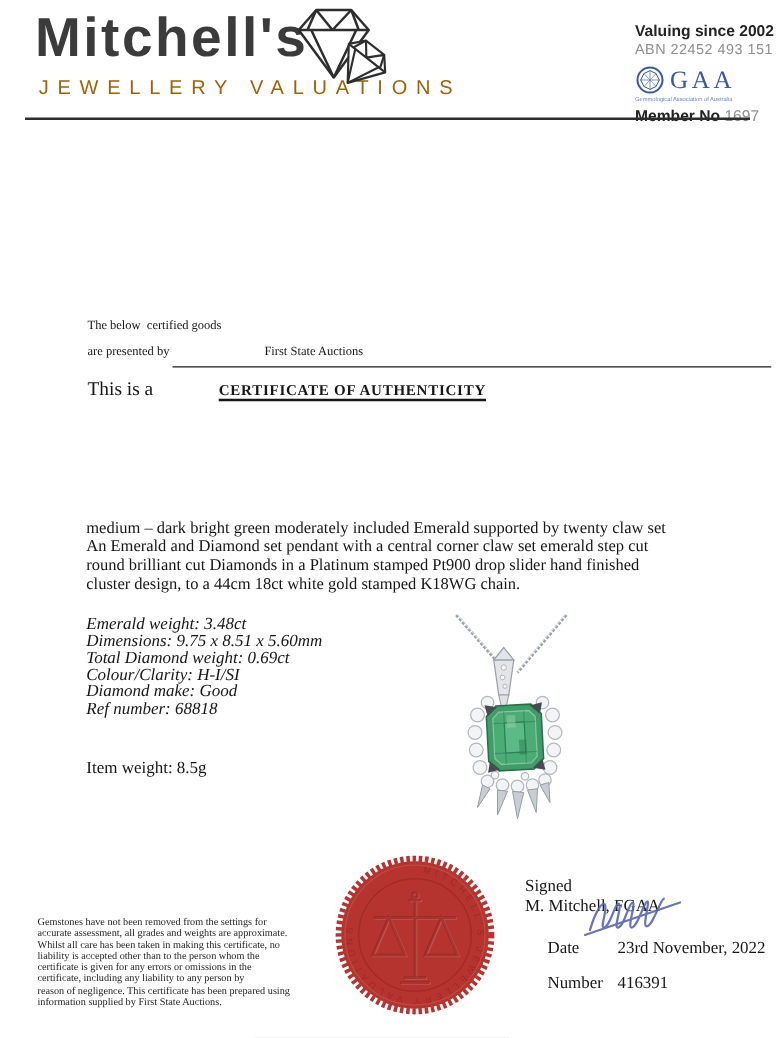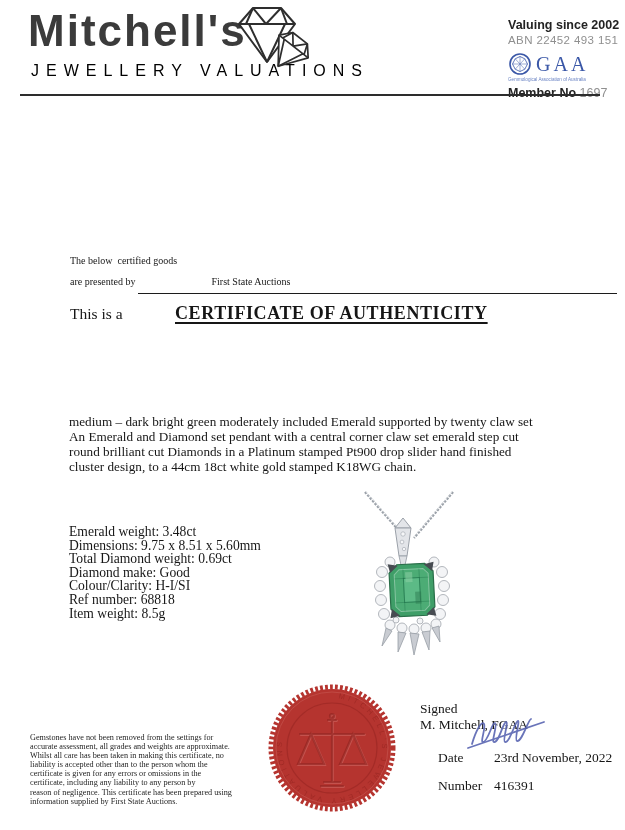--- a/index.html
+++ b/index.html
@@ -10,21 +10,21 @@
   }
   
   .brand{
     position:absolute;left:28px;top:6px;
     font-family:"Liberation Sans",sans-serif;font-weight:700;
     font-size:44px;color:#3b3b3b;letter-spacing:2px;
   }
   .tagline{
     position:absolute;left:31px;top:62px;
     font-family:"Liberation Sans",sans-serif;font-weight:400;
-    font-size:16px;color:#000000;letter-spacing:7px;white-space:nowrap;
+    font-size:16px;color:#a16207;letter-spacing:7px;white-space:nowrap;
   }
   .diamonds-logo{position:absolute;left:236px;top:3px;}
   .head-right{
     position:absolute;left:508px;top:18px;width:115px;
     font-family:"Liberation Sans",sans-serif;
   }
   .valuing{font-size:12.5px;font-weight:700;color:#232323;white-space:nowrap;}
   .abn{font-size:11.5px;color:#8f8f8f;margin-top:2px;letter-spacing:.4px;white-space:nowrap;}
   .gaa-row{display:flex;align-items:center;margin-top:6px;}
   .gaa-text{
@@ -41,29 +41,29 @@
   .intro .ws{white-space:pre;}
   .intro-row{display:flex;align-items:baseline;}
   .present-field{
     display:inline-block;width:405px;border-bottom:1.6px solid #1c1c1c;
     padding:0 0 1px 74px;margin-left:2px;white-space:nowrap;
   }
   
   .title-row{position:absolute;left:70px;top:303px;display:flex;align-items:baseline;font-size:15.5px;}
   .title-prefix{width:105px;}
   .cert-title{
-    font-weight:700;font-size:18px;letter-spacing:.6px;
+    font-weight:700;font-size:12px;letter-spacing:.6px;
     text-decoration:underline;text-underline-offset:3px;text-decoration-thickness:1.6px;
     white-space:nowrap;
   }
   
   .description{position:absolute;left:69px;top:414px;font-size:13.2px;line-height:15.1px;}
   .description div{white-space:nowrap;}
   
-  .details{position:absolute;left:69px;top:525px;font-size:13.6px;line-height:13.6px;}
+  .details{position:absolute;left:69px;top:492px;font-size:13.6px;line-height:13.6px;font-style:italic;}
   .details div{white-space:nowrap;}
   .item-weight{position:absolute;left:69px;top:606px;font-size:13.6px;white-space:nowrap;}
   
   .pendant{position:absolute;left:332px;top:468px;}
   
   .disclaimer{position:absolute;left:30px;top:733px;font-size:8.2px;line-height:9.1px;color:#1d1d1d;}
   .disclaimer div{white-space:nowrap;}
   
   .seal{position:absolute;left:266px;top:682px;}
   
@@ -127,22 +127,22 @@
     <div>medium – dark bright green moderately included Emerald supported by twenty claw set</div>
     <div>An Emerald and Diamond set pendant with a central corner claw set emerald step cut</div>
     <div>round brilliant cut Diamonds in a Platinum stamped Pt900 drop slider hand finished</div>
     <div>cluster design, to a 44cm 18ct white gold stamped K18WG chain.</div>
   </div>
 
   <div class="details">
     <div>Emerald weight: 3.48ct</div>
     <div>Dimensions: 9.75 x 8.51 x 5.60mm</div>
     <div>Total Diamond weight: 0.69ct</div>
+    <div>Colour/Clarity: H-I/SI</div>
     <div>Diamond make: Good</div>
-    <div>Colour/Clarity: H-I/SI</div>
     <div>Ref number: 68818</div>
   </div>
   <div class="item-weight">Item weight: 8.5g</div>
 
   <svg class="pendant" width="150" height="200" viewBox="0 0 150 200">
 
     <g stroke="#9ba1a9" stroke-width="2.4" stroke-dasharray="2.4 1.3" fill="none">
       <path d="M33 24 L70 66"></path>
       <path d="M121 24 L82 70"></path>
     </g>

